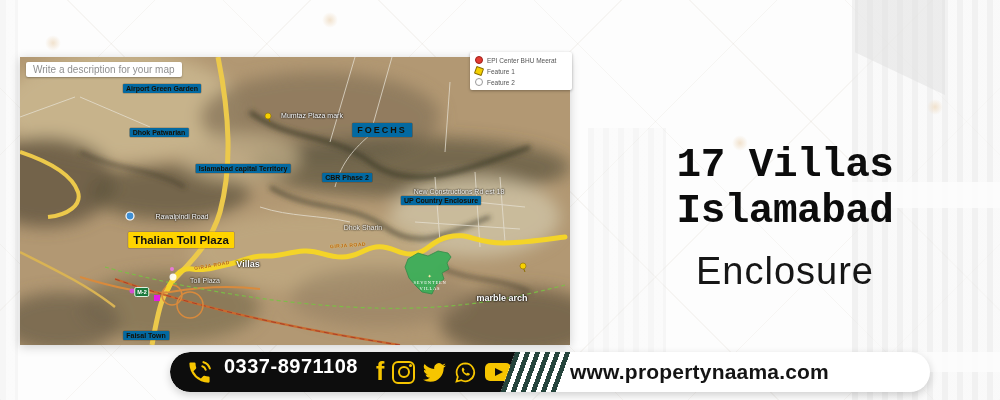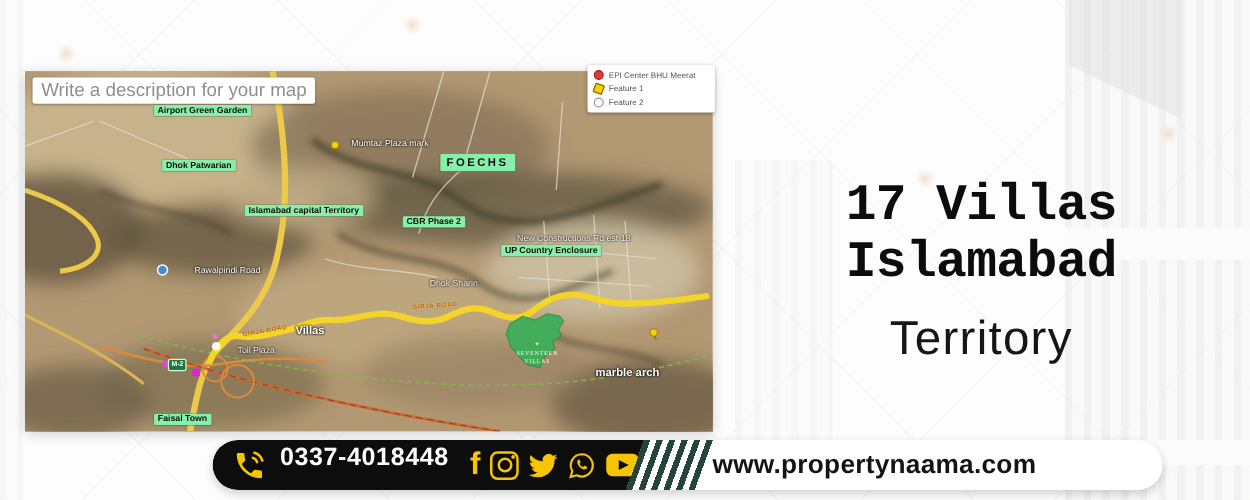--- a/index.html
+++ b/index.html
@@ -24,30 +24,30 @@
   .bldg-top-right{position:absolute;left:855px;top:0;width:90px;height:95px;background:#e0e0e0;opacity:.5;
     clip-path:polygon(0 0,100% 0,100% 100%,0 55%);}
   .bldg-mid{left:588px;top:128px;width:78px;height:250px;opacity:.35;}
   .bldg-left{left:0;top:0;width:18px;height:400px;opacity:.35;}
 
   
   .map{position:absolute;left:20px;top:57px;width:550px;height:288px;
     background:#b29873;box-shadow:0 2px 10px rgba(0,0,0,.18);}
   .map svg.base{position:absolute;inset:0;}
   .maplab{position:absolute;white-space:nowrap;transform:translateX(-50%);}
-  .olab{background:#86efac;color:#151005;font-weight:bold;font-size:7px;
+  .olab{background:#0369a1;color:#151005;font-weight:bold;font-size:7px;
     padding:1px 3px;border-radius:1px;box-shadow:0 0 0 .5px rgba(60,30,0,.35);}
   .foechs{font-size:9px;letter-spacing:2px;padding:2px 5px;}
   .ylab{background:#ffd400;color:#111;font-weight:bold;font-size:11.5px;padding:2px 5px;border-radius:1px;
     box-shadow:0 0 0 .5px rgba(60,30,0,.3);}
   .wlab{color:#fff;font-size:7px;text-shadow:0 0 2px #000,0 0 2px #000;}
   .wlab.big{font-size:9px;font-weight:bold;}
   .wlab.faint{opacity:.85;}
   .rlab{color:#b35f12;font-size:5px;font-weight:bold;letter-spacing:.5px;text-shadow:0 0 1px #ffe77a;}
-  .desc-box{position:absolute;left:6px;top:5px;background:#fff;color:#8f8f8f;font-size:15px;
+  .desc-box{position:absolute;left:6px;top:5px;background:#fff;color:#8f8f8f;font-size:10px;
     padding:2px 7px;border-radius:2px;box-shadow:0 1px 2px rgba(0,0,0,.3);}
   .legend{position:absolute;right:-2px;top:-5px;width:92px;background:#fff;border-radius:2px;
     box-shadow:0 1px 3px rgba(0,0,0,.3);padding:4px 5px;display:flex;flex-direction:column;gap:3px;}
   .lg-row{display:flex;align-items:center;gap:4px;color:#555;font-size:6.5px;}
   .lg-ic{width:6px;height:6px;flex:0 0 auto;border-radius:50%;}
   .lg-red{background:#e23b32;border:1px solid #9e1f18;}
   .lg-pin{background:#f4d000;border:1px solid #8a6d00;border-radius:1px;transform:rotate(20deg);}
   .lg-gray{background:#fff;border:1.5px solid #9a9a9a;}
   .m2{position:absolute;background:#1b7a3d;color:#fff;font-weight:bold;font-size:5.5px;
     padding:1px 2px;border-radius:2px;border:.5px solid #dff1e2;transform:translateX(-50%);}
@@ -192,52 +192,53 @@
     </div>
   </div>
 
   <div class="maplab olab" style="left:142px;top:27px;">Airport Green Garden</div>
   <div class="maplab olab" style="left:139px;top:71px;">Dhok Patwarian</div>
   <div class="maplab olab foechs" style="left:362px;top:66px;">FOECHS</div>
   <div class="maplab olab" style="left:223px;top:107px;">Islamabad capital Territory</div>
   <div class="maplab olab" style="left:327px;top:116px;">CBR Phase 2</div>
   <div class="maplab wlab faint" style="left:439px;top:131px;">New Constructions Rd est 18</div>
   <div class="maplab olab" style="left:421px;top:139px;">UP Country Enclosure</div>
+  <div class="maplab ylab" style="left:161px;top:175px;">Thalian Toll Plaza</div>
   <div class="maplab olab" style="left:126px;top:274px;">Faisal Town</div>
   <div class="maplab wlab" style="left:162px;top:156px;">Rawalpindi Road</div>
   <div class="maplab wlab big" style="left:228px;top:202px;">Villas</div>
   <div class="maplab wlab faint" style="left:343px;top:167px;">Dhok Sharin</div>
   <div class="maplab wlab faint" style="left:185px;top:220px;">Toll Plaza</div>
   <div class="maplab wlab big" style="left:482px;top:236px;">marble arch</div>
   <div class="maplab wlab" style="left:292px;top:55px;">Mumtaz Plaza mark</div>
   <div class="maplab rlab" style="left:192px;top:205px;transform:translateX(-50%) rotate(-10deg);">GIRJA ROAD</div>
   <div class="maplab rlab" style="left:328px;top:185px;transform:translateX(-50%) rotate(-4deg);">GIRJA ROAD</div>
   <div class="m2" style="left:122px;top:230px;">M-2</div>
   <div class="site-logo" style="left:410px;top:216px;">
     <span class="orn">✦</span>
     <span>SEVENTEEN VILLAS</span>
   </div>
 </div>
 
 <div class="title-wrap">
   <div class="title-h1">17 Villas Islamabad</div>
-  <div class="title-h2">Territory</div>
+  <div class="title-h2">Enclosure</div>
 </div>
 
 <div class="footer-bar">
   <div class="footer-black"></div>
 
   <svg class="phone-ic" viewBox="0 0 24 24">
     <path fill="#f6c500" d="M6.62 10.79a15.05 15.05 0 006.59 6.59l2.2-2.2a1 1 0 011.01-.25 11.36 11.36 0 003.57.57 1 1 0 011 1V20a1 1 0 01-1 1A17 17 0 013 4a1 1 0 011-1h3.5a1 1 0 011 1 11.36 11.36 0 00.57 3.57 1 1 0 01-.25 1.01z"></path>
     <path fill="none" stroke="#f6c500" stroke-width="1.8" stroke-linecap="round" d="M14.5 6.5a4.5 4.5 0 013 3"></path>
     <path fill="none" stroke="#f6c500" stroke-width="1.8" stroke-linecap="round" d="M15.5 2.8a8.2 8.2 0 015.7 5.7"></path>
   </svg>
 
   <div class="contact">
-    <div class="c2">0337-4018448</div>
+    <div class="c2">0337-8971108</div>
   </div>
 
   <div class="social">
     <div class="fb">f</div>
     <div class="ig">
       <span class="lens"></span>
       <span class="dot"></span>
     </div>
     <svg width="23" height="23" viewBox="0 0 24 24">
       <path fill="#f6c500" d="M23.95 4.57a10 10 0 01-2.82.77 4.96 4.96 0 002.16-2.72c-.95.56-2.01.96-3.13 1.19a4.92 4.92 0 00-8.39 4.49A13.94 13.94 0 011.64 3.16a4.92 4.92 0 001.52 6.57 4.9 4.9 0 01-2.23-.61v.06a4.92 4.92 0 003.95 4.83 4.96 4.96 0 01-2.22.08 4.93 4.93 0 004.6 3.42A9.87 9.87 0 010 19.54a13.94 13.94 0 007.55 2.21c9.06 0 14.01-7.5 14.01-14.01 0-.21 0-.42-.02-.63a10.02 10.02 0 002.41-2.54z"></path>

